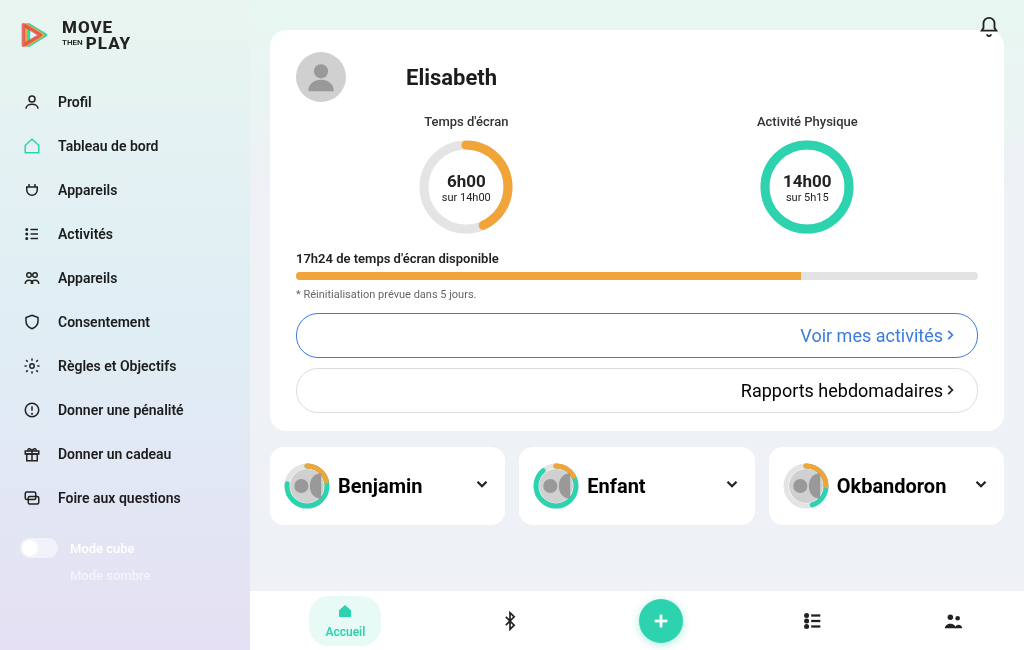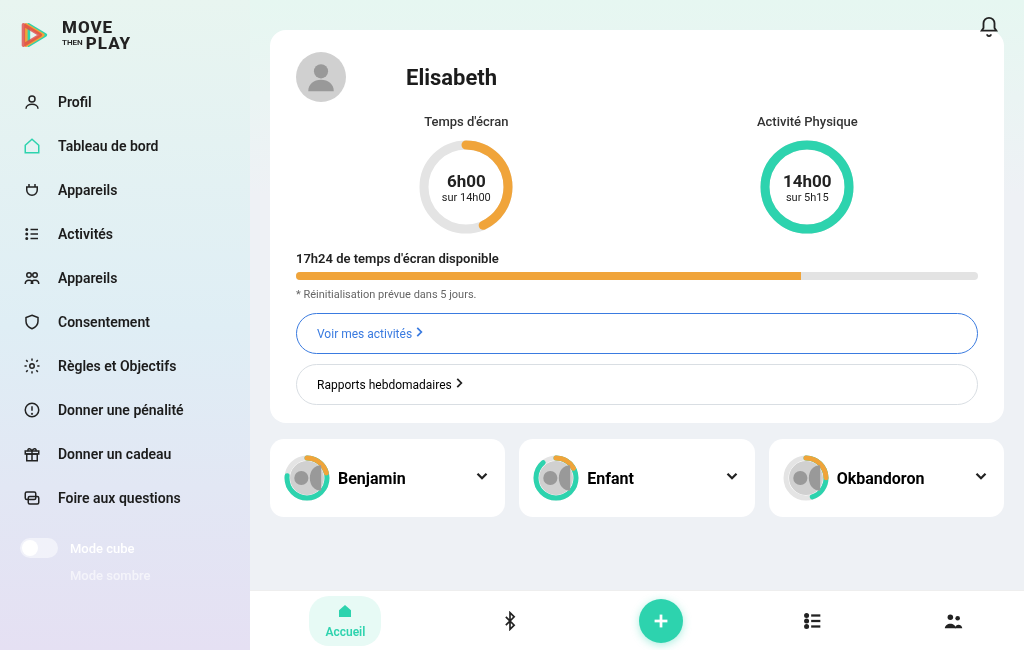--- a/index.html
+++ b/index.html
@@ -31,30 +31,30 @@
   .ring svg{ width:100px; height:100px; transform: rotate(-90deg);}
   .ring-text { position:absolute; inset:0; display:flex; flex-direction:column; align-items:center; justify-content:center;}
   .ring-main { font-size:17px; font-weight:700; color:#222;}
   .ring-sub { font-size:11px; color:#222;}
   .avail-row { margin-top:4px;}
   .avail-text { font-size:13px; font-weight:600; color:#222; margin-bottom:6px;}
   .bar { width:100%; height:8px; background:#e3e3e3; border-radius:4px; overflow:hidden;}
   .bar-fill{ height:100%; background:#f0a43a; width:74%;}
   .note { font-size:11px; color:#666; margin-top:8px;}
   .action-list { margin-top:12px; display:flex; flex-direction:column; gap:10px;}
-  .action-row { border:1px solid #d9dee3; border-radius:22px; padding:11px 20px; display:flex; justify-content:flex-start; align-items:center; font-size:12px; cursor:pointer;}
+  .action-row { border:1px solid #d9dee3; border-radius:22px; padding:11px 20px; display:flex; justify-content:flex-end; align-items:center; font-size:18px; cursor:pointer;}
   .action-row.primary { border:1.5px solid #3a7be0; color:#3a7be0;}
   .action-row .chev{ color:#3a7be0;}
   .action-row.secondary .chev{ color:#222;}
   .kids-row { display:flex; gap:14px;}
   .kid-card { flex:1; background:#fff; border-radius:14px; padding:16px 14px; display:flex; align-items:center; gap:8px; cursor:pointer;}
   .kid-ring { width:46px; height:46px; position:relative;}
   .kid-ring svg{ width:46px; height:46px; transform:rotate(-90deg);}
   .kid-avatar{ position:absolute; inset:6px; background:#d0d0d0; border-radius:50%; display:flex; align-items:center; justify-content:center;}
-  .kid-name { font-size:16px; font-weight:700; flex:1; white-space:nowrap; overflow:hidden; text-overflow:ellipsis;}
+  .kid-name { font-size:20px; font-weight:700; flex:1; white-space:nowrap; overflow:hidden; text-overflow:ellipsis;}
   .bottom-nav { position:absolute; bottom:0; left:0; right:0; height:60px; background:#fff; display:flex; align-items:center; justify-content:space-around; border-top:1px solid #eee;}
   .bn-item { display:flex; align-items:center; gap:6px; cursor:pointer;}
   .bn-home { background:#e7faf5; border-radius:20px; padding:7px 16px; color:#2dd3ae; font-size:12px; font-weight:600;flex-direction:column;}
   .bn-plus { width:44px; height:44px; border-radius:50%; background:#2dd3ae; display:flex; align-items:center; justify-content:center; box-shadow:0 2px 8px rgba(45,211,174,0.4);}
 </style>
 </head>
 <body>
 
 <div class="sidebar">
   <div class="logo">

